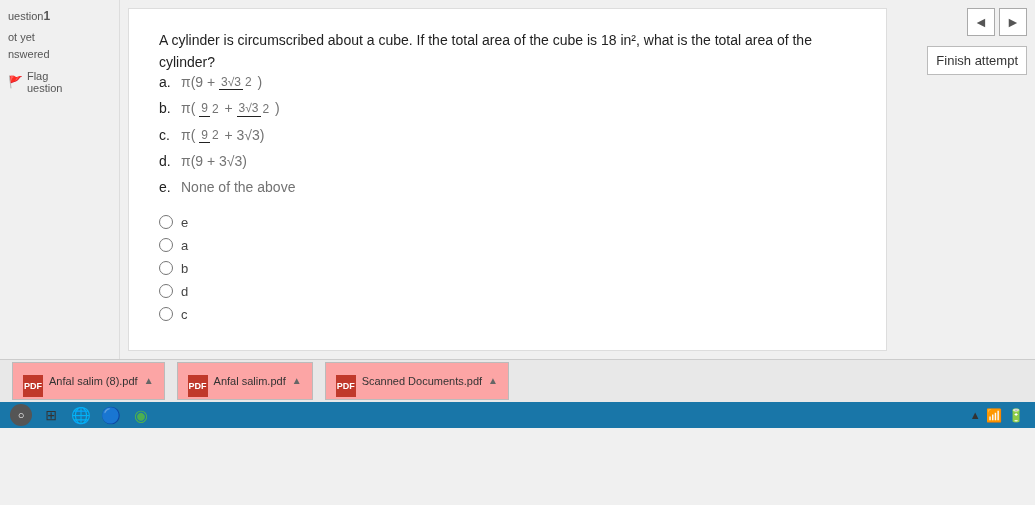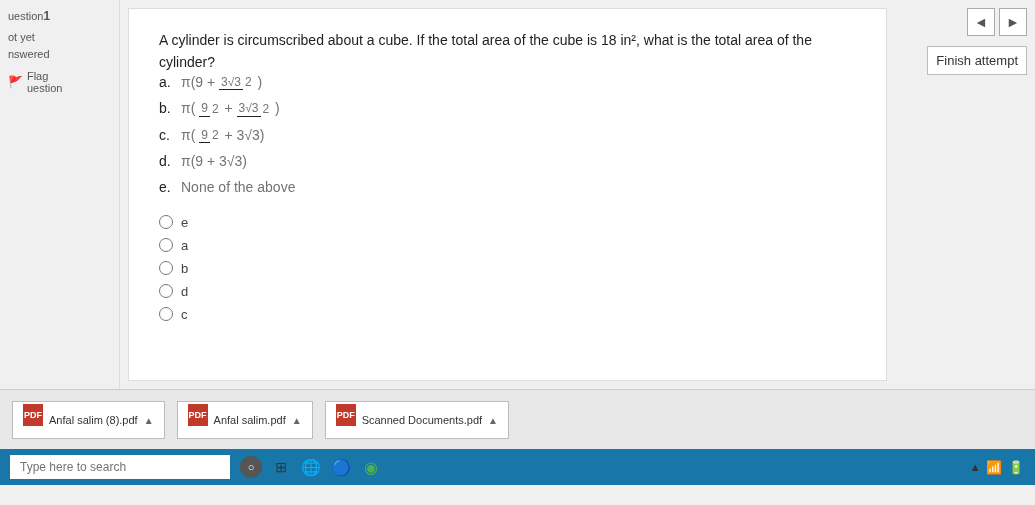--- a/index.html
+++ b/index.html
@@ -1,21 +1,21 @@
 <!DOCTYPE html>
 <html><head>
   <meta charset="utf-8">
   <style>
     * { margin: 0; padding: 0; box-sizing: border-box; }
     body { font-family: 'Segoe UI', Arial, sans-serif; background: #f0f0f0; width: 1035px; height: 505px; overflow: hidden; }
 
     .main-container {
       display: flex;
       flex-direction: column;
-      height: 485px;
+      height: 428px;
     }
 
     .content-area {
       display: flex;
       flex: 1;
       background: #f0f0f0;
     }
 
     
     .sidebar {
@@ -162,23 +162,23 @@
       background: #e8e8e8;
       border-top: 1px solid #ccc;
       display: flex;
       align-items: center;
       padding: 0 12px;
       gap: 12px;
     }
 
     .taskbar-item {
       display: flex;
-      align-items: flex-end;
+      align-items: flex-start;
       gap: 6px;
-      background: #ffffff;
+      background: #fca5a5;
       border: 1px solid #bbb;
       padding: 12px 10px;
       cursor: pointer;
       font-size: 12px;
       color: #333;
       height: 38px;
       min-width: 120px;
     }
 
     .taskbar-item-icon {
@@ -396,21 +396,20 @@
       <span class="taskbar-chevron">▲</span>
     </div>
     <div class="taskbar-item">
       <div class="taskbar-item-icon">PDF</div>
       <span class="taskbar-item-label">Scanned Documents.pdf</span>
       <span class="taskbar-chevron">▲</span>
     </div>
   </div>
 
   <div class="taskbar-bottom">
-    <input type="text" class="search-box" placeholder="Type here to search" style="">
     <div class="taskbar-icons">
       <div class="tb-icon tb-icon-circle-search">○</div>
       <div class="tb-icon tb-icon-apps">⊞</div>
       <div class="tb-icon" style="font-size:16px;">🌐</div>
       <div class="tb-icon" style="font-size:16px;">🔵</div>
       <div class="tb-icon" style="font-size:16px; color: #4caf50;">◉</div>
     </div>
     <div class="system-tray">
       <span class="chevron-up">▲</span>
       <span class="wifi-icon">📶</span>

